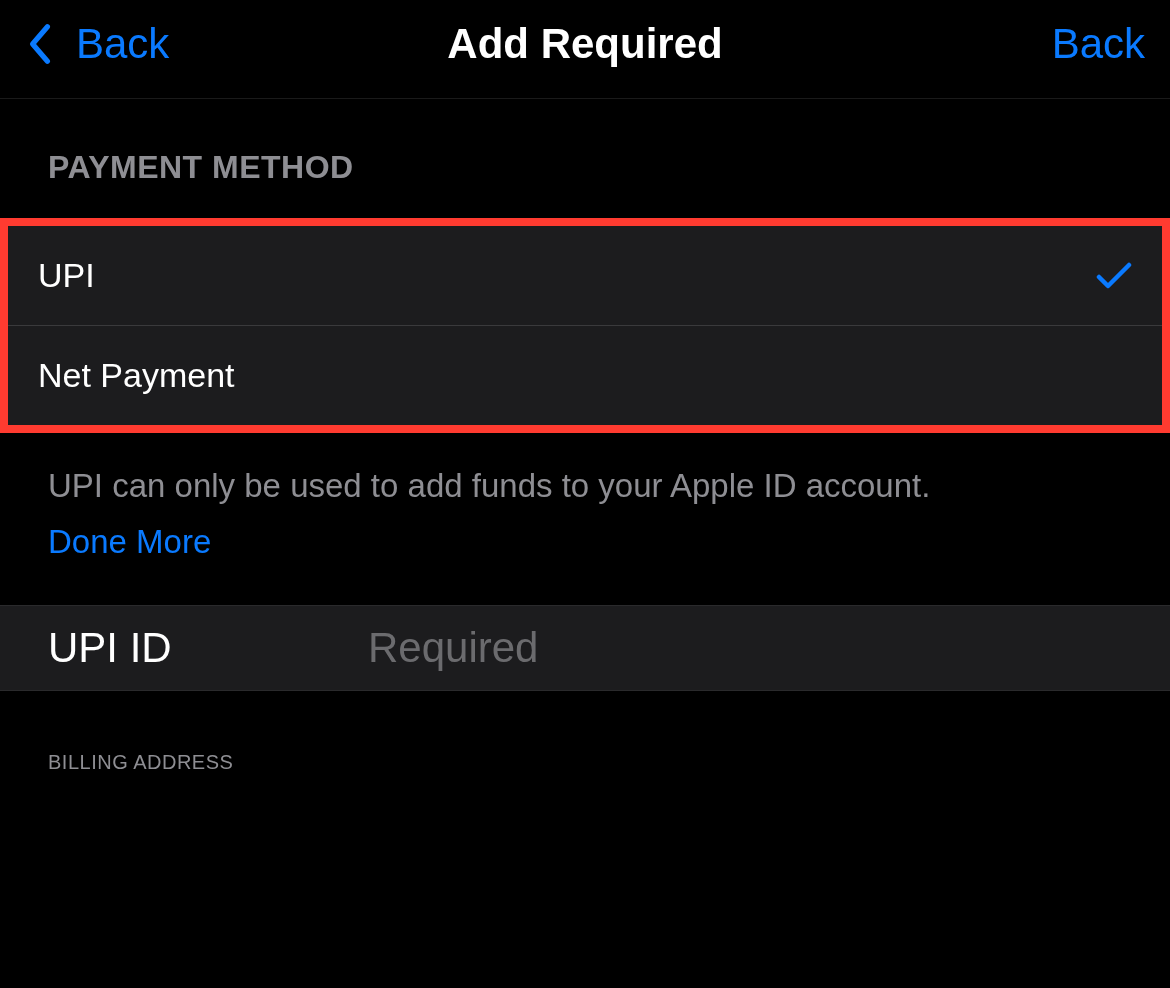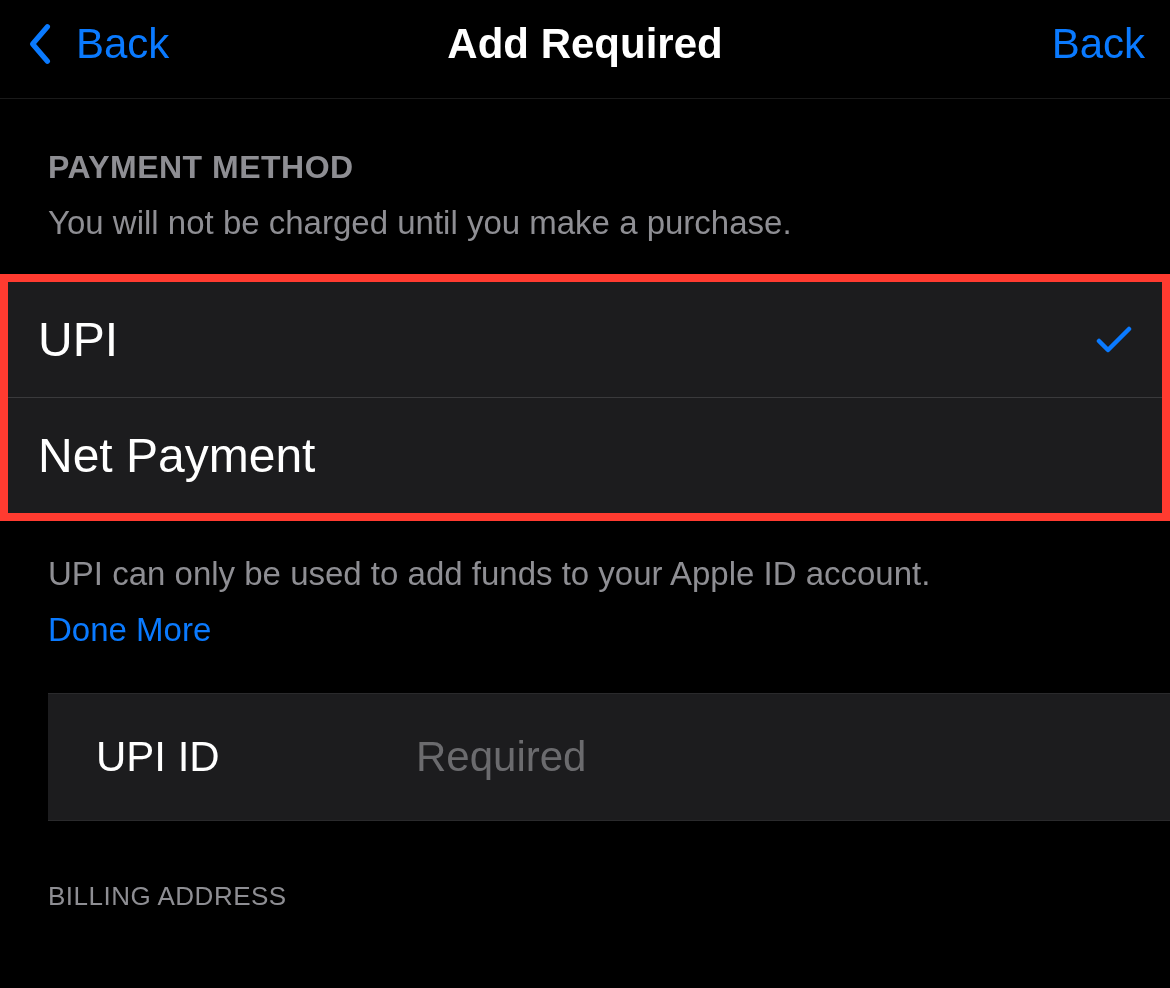--- a/index.html
+++ b/index.html
@@ -87,21 +87,21 @@
 
     .payment-option {
       display: flex;
       align-items: center;
       justify-content: space-between;
       padding: 30px 30px;
       cursor: pointer;
     }
 
     .payment-option-label {
-      font-size: 48px;
+      font-size: 34px;
       font-weight: 400;
       color: #ffffff;
     }
 
     .separator {
       height: 1px;
       background-color: #3a3a3c;
       margin-left: 0;
     }
 
@@ -125,26 +125,25 @@
     .learn-more {
       color: #0a7aff;
       display: block;
       margin-top: 10px;
       cursor: pointer;
     }
 
     .field-row {
       display: flex;
       align-items: center;
-      padding: 39px 48px;
+      padding: 18px 48px;
       background-color: #1c1c1e;
       margin-top: 30px;
       border-top: 1px solid #2a2a2c;
       border-bottom: 1px solid #2a2a2c;
-      margin-left: 48px;
     }
 
     .field-label {
       font-size: 42px;
       font-weight: 400;
       color: #ffffff;
       width: 320px;
     }
 
     .field-input {
@@ -160,42 +159,41 @@
     .field-input::placeholder {
       color: #6b6b6e;
     }
 
     .billing-header {
       padding: 60px 48px 10px 48px;
     }
 
     .billing-label {
       color: #8e8e93;
-      font-size: 26px;
+      font-size: 20px;
       font-weight: 400;
       letter-spacing: 0.5px;
     }
   </style>
 </head>
 <body>
 
 <div class="nav-bar">
   <div class="back-button">
     <svg class="chevron-left" viewBox="0 0 24 34">
       <polyline points="18,3 6,17 18,31"></polyline>
     </svg>
     <span>Back</span>
   </div>
   <div class="title">Add Required</div>
   <div class="done-button">Back</div>
 </div>
 
 <div class="section-header">
   <div class="section-label">PAYMENT METHOD</div>
-  <div class="section-subtext">You will not be charged until you make a purchase.</div>
 </div>
 
 <div class="payment-group">
   <div class="payment-option">
     <span class="payment-option-label">UPI</span>
     <svg class="checkmark" viewBox="0 0 36 30">
       <polyline points="3,16 12,25 33,4"></polyline>
     </svg>
   </div>
   <div class="separator"></div>

